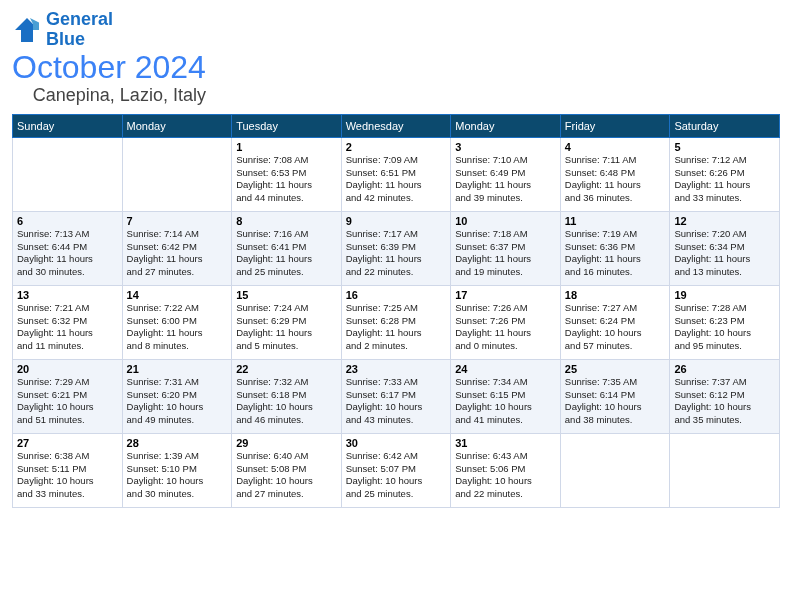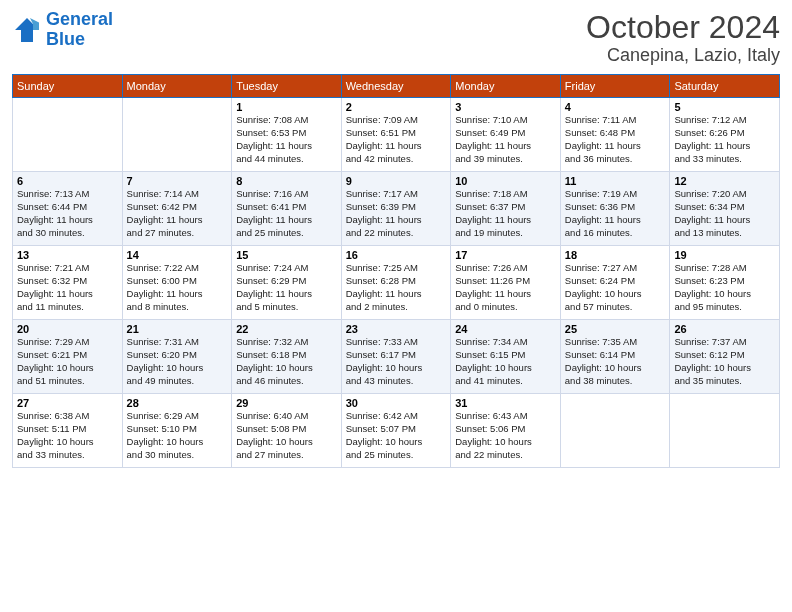--- a/index.html
+++ b/index.html
@@ -12,20 +12,21 @@
     }
     .container {
       width: 792px;
       padding: 10px 12px 8px 12px;
     }
     .header {
       display: flex;
       justify-content: space-between;
       align-items: flex-start;
       margin-bottom: 8px;
+      flex-direction: column;
     }
     .logo {
       display: flex;
       align-items: center;
       gap: 4px;
     }
     .logo-text {
       font-size: 18px;
       font-weight: bold;
       color: #1a1a1a;
@@ -37,34 +38,34 @@
     .logo-icon {
       width: 30px;
       height: 30px;
     }
     .title-block {
       text-align: right;
     }
     .month-title {
       font-size: 32px;
       font-weight: 300;
-      color: #404040;
+      color: #3b82f6;
       line-height: 1.1;
     }
     .location-title {
       font-size: 18px;
       color: #444;
     }
     table {
       width: 100%;
       border-collapse: collapse;
       font-size: 9.5px;
     }
     thead tr {
-      background-color: #c2410c;
+      background-color: #0c4a6e;
       color: #fff;
       padding-left: 32px;
     }
     thead th {
       padding: 5px 4px;
       text-align: left;
       font-weight: normal;
       font-size: 11px;
       border: 1px solid #1a6fc4;
     }
@@ -244,21 +245,21 @@
           <td>
             <span class="day-num">16</span>
             <span class="cell-line">Sunrise: 7:25 AM</span>
             <span class="cell-line">Sunset: 6:28 PM</span>
             <span class="cell-line">Daylight: 11 hours</span>
             <span class="cell-line">and 2 minutes.</span>
           </td>
           <td>
             <span class="day-num">17</span>
             <span class="cell-line">Sunrise: 7:26 AM</span>
-            <span class="cell-line">Sunset: 11:26 PM</span>
+            <span class="cell-line">Sunset: 7:26 PM</span>
             <span class="cell-line">Daylight: 11 hours</span>
             <span class="cell-line">and 0 minutes.</span>
           </td>
           <td>
             <span class="day-num">18</span>
             <span class="cell-line">Sunrise: 7:27 AM</span>
             <span class="cell-line">Sunset: 6:24 PM</span>
             <span class="cell-line">Daylight: 10 hours</span>
             <span class="cell-line">and 57 minutes.</span>
           </td>
@@ -324,21 +325,21 @@
         <tr>
           <td>
             <span class="day-num">27</span>
             <span class="cell-line">Sunrise: 6:38 AM</span>
             <span class="cell-line">Sunset: 5:11 PM</span>
             <span class="cell-line">Daylight: 10 hours</span>
             <span class="cell-line">and 33 minutes.</span>
           </td>
           <td>
             <span class="day-num">28</span>
-            <span class="cell-line">Sunrise: 6:29 AM</span>
+            <span class="cell-line">Sunrise: 1:39 AM</span>
             <span class="cell-line">Sunset: 5:10 PM</span>
             <span class="cell-line">Daylight: 10 hours</span>
             <span class="cell-line">and 30 minutes.</span>
           </td>
           <td>
             <span class="day-num">29</span>
             <span class="cell-line">Sunrise: 6:40 AM</span>
             <span class="cell-line">Sunset: 5:08 PM</span>
             <span class="cell-line">Daylight: 10 hours</span>
             <span class="cell-line">and 27 minutes.</span>

